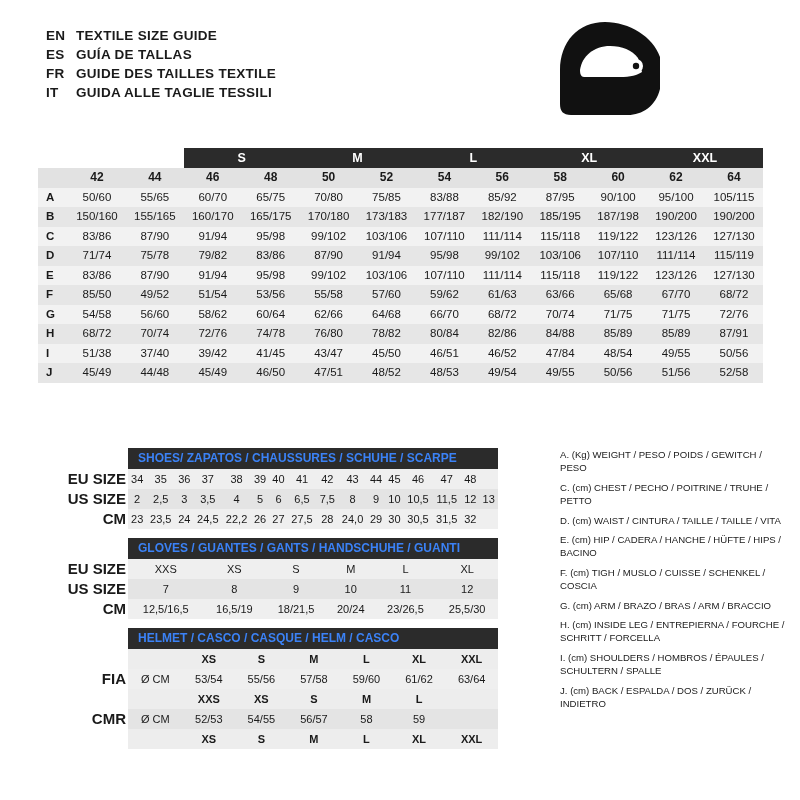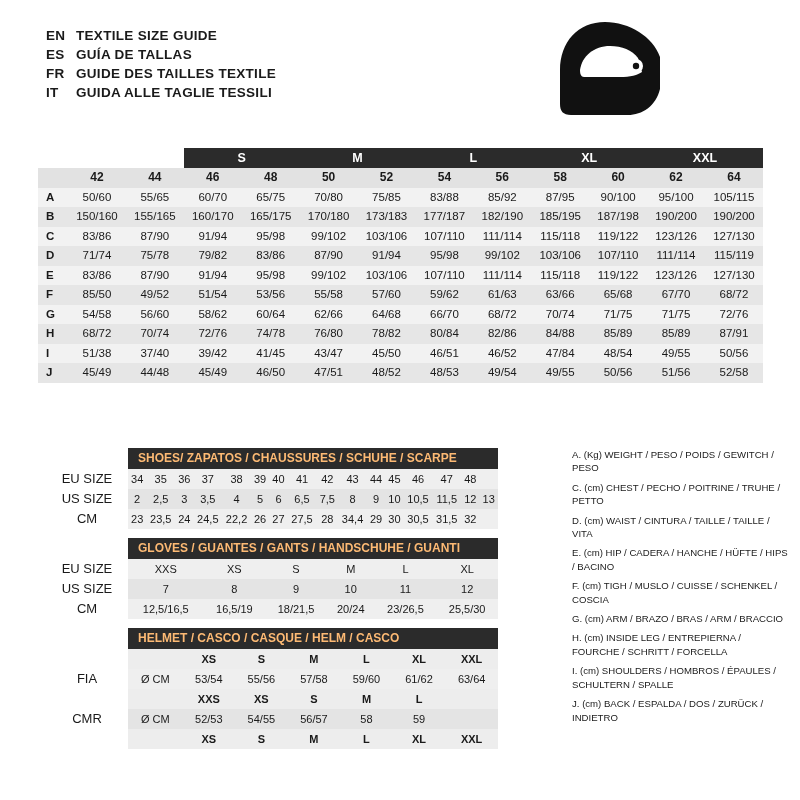--- a/index.html
+++ b/index.html
@@ -29,33 +29,33 @@
   .sizeband td.empty{background:#ffffff;}
   .numrow td{background:#e2e2e2;font-weight:700;font-size:12px;}
   .numrow td.lbl{background:#e2e2e2;}
   .rowA td{background:#f2f2f2;}
   .rowB td{background:#e6e6e6;}
 
   
   .subtables{position:absolute;left:38px;top:448px;width:460px;font-size:11px;}
   .stable{width:100%;border-collapse:collapse;}
   .stable td{height:20px;line-height:20px;padding:0 2px;text-align:center;font-size:11px;}
-  .stable td.rowlbl{text-align:center;padding-left:10px;font-weight:400;width:78px;font-size:13px;background:#ffffff;}
-  .hdrbar td{background:#2b2b2b;color:#fdba74;font-weight:700;text-align:left;padding-left:10px;font-size:12px;height:21px;line-height:21px;}
+  .stable td.rowlbl{text-align:right;padding-left:10px;font-weight:700;width:78px;font-size:15px;background:#ffffff;}
+  .hdrbar td{background:#2b2b2b;color:#3b82f6;font-weight:700;text-align:left;padding-left:10px;font-size:12px;height:21px;line-height:21px;}
   .hdrbar td.rowlbl{background:#ffffff;}
   .shade td{background:#efefef;}
   .shade2 td{background:#e4e4e4;}
   .shade td.rowlbl,.shade2 td.rowlbl{background:#ffffff;}
   .sizehdr td{background:#ededed;font-weight:700;}
   .sizehdr td.rowlbl{background:#ffffff;}
   .blocksp{height:9px;}
 
   
   .legend{position:absolute;left:560px;top:448px;width:230px;font-size:9.6px;line-height:13.4px;}
-  .legend-item{margin-bottom:6px;margin-left:12px;}
+  .legend-item{margin-bottom:6px;}
 </style>
 </head>
 <body>
 
 <div class="page">
 
   <div class="langs">
     <div class="lang-row">
       <span class="lang-code">EN</span>
       <span class="lang-text">TEXTILE SIZE GUIDE</span>
@@ -313,21 +313,21 @@
             <td class="rowlbl">CM</td>
             <td>23</td>
             <td>23,5</td>
             <td>24</td>
             <td>24,5</td>
             <td>22,2</td>
             <td>26</td>
             <td>27</td>
             <td>27,5</td>
             <td>28</td>
-            <td>34,4</td>
+            <td>24,0</td>
             <td>29</td>
             <td>30</td>
             <td>30,5</td>
             <td>31,5</td>
             <td>32</td>
             <td colspan="1"></td>
           </tr>
         </tbody>
     </table>
     <div class="blocksp"></div>

